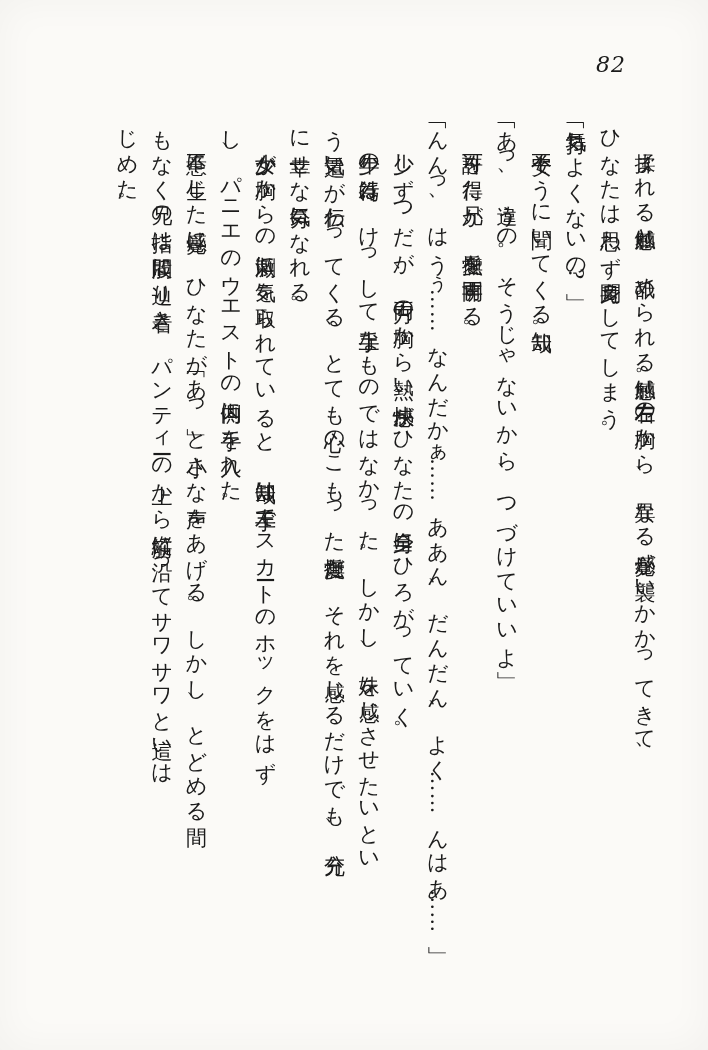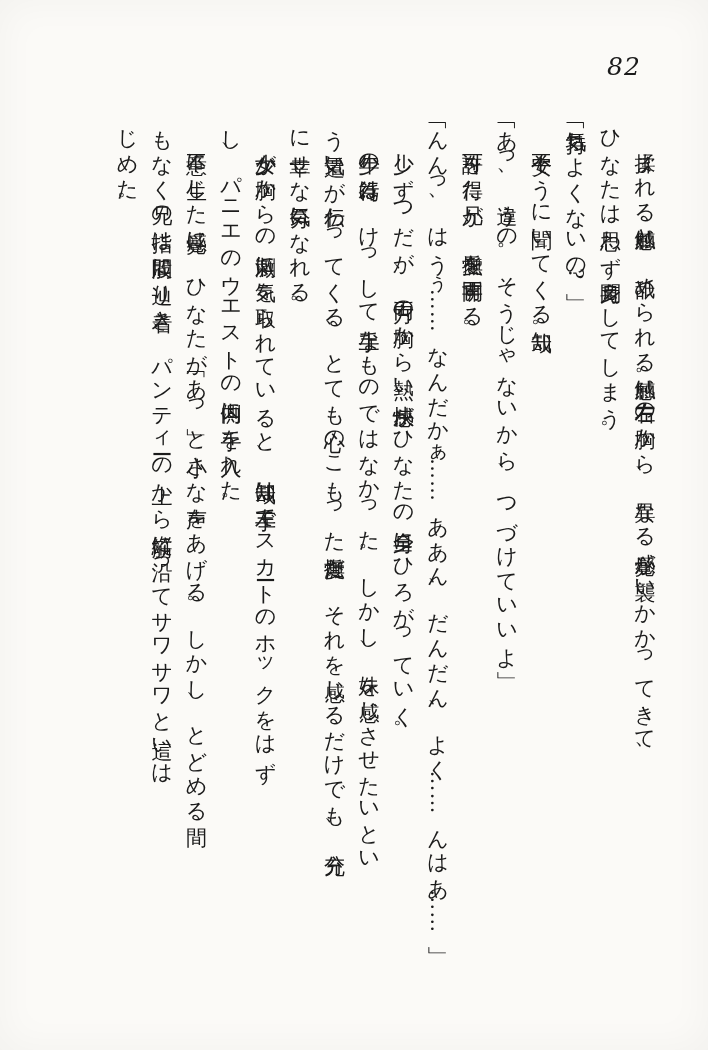--- a/index.html
+++ b/index.html
@@ -14,22 +14,21 @@
     color: #1b1b1b;
     font-family: "DejaVu Serif", "Liberation Serif", serif;
     overflow: hidden;
     box-shadow: inset 0 0 40px rgba(0,0,0,0.04);
   }
   .page-number {
     position: absolute;
     top: 52px;
     left: 596px;
     width: 56px;
-    text-align: center;
-    font-size: 25px;
+    font-size: 22px;
     font-style: italic;
     letter-spacing: 1px;
   }
   .text-block {
     position: absolute;
     top: 115px;
     right: 46px;
     height: 840px;
     writing-mode: vertical-rl;
     text-orientation: mixed;

